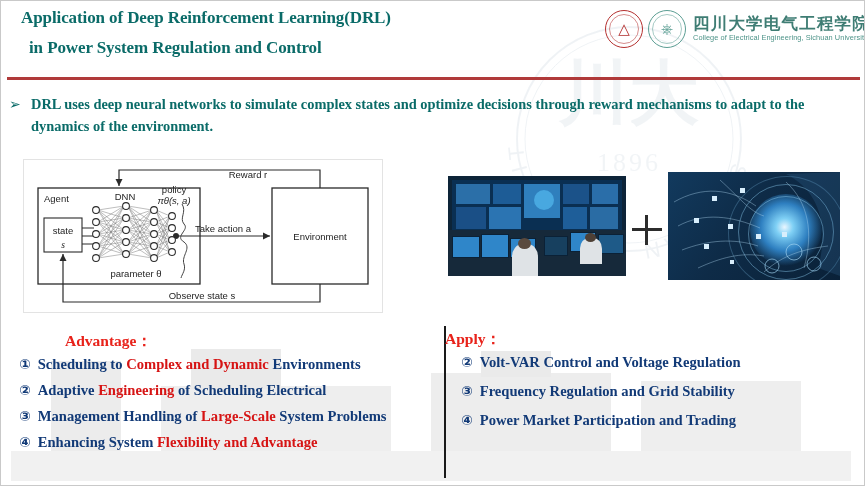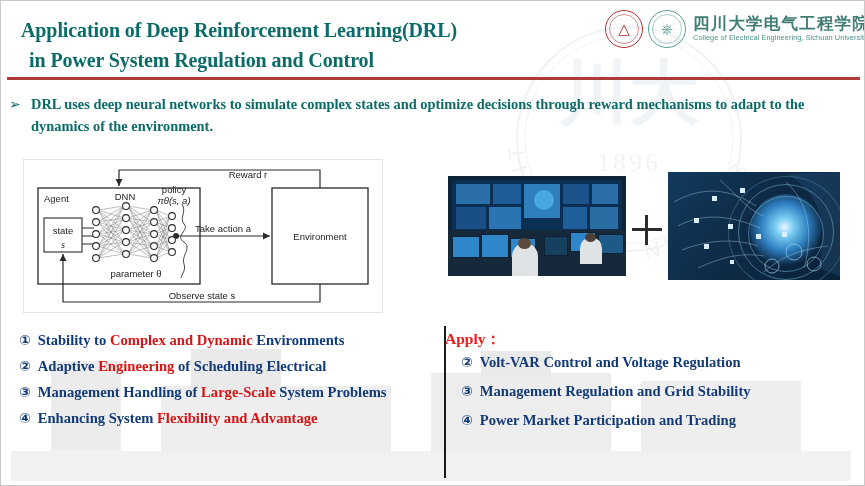--- a/index.html
+++ b/index.html
@@ -37,25 +37,25 @@
     overflow: hidden;
   }
   .wm-campus .bldg {
     position: absolute;
     background: #b9b9b9;
   }
 
   
   .title {
     position: absolute;
-    left: 20px; top: 14px;
+    left: 20px; top: 2px;
     width: 580px;
     color: #0a6b68;
     font-weight: bold;
-    font-size: 20px;
+    font-size: 17px;
     line-height: 30px;
     letter-spacing: -0.1px;
   }
   .title .l2 { padding-left: 8px; display: block; }
 
   .hrule {
     position: absolute;
     left: 6px; top: 76px;
     width: 853px; height: 3px;
     background: #b03a3a;
@@ -428,30 +428,31 @@
           <circle cx="104" cy="94" r="7"></circle>
           <circle cx="146" cy="92" r="7"></circle>
       </g>
       <path d="M118,2 C150,18 162,52 150,96 L172,104 L172,0 Z" fill="rgba(70,140,195,.18)"></path>
     </svg>
   </div>
 
   <div class="vdivider"></div>
 
   <div class="col" id="col-advantage">
+    <div class="col-head">Advantage：</div>
     <div>
-        <div class="item"><span class="num">① </span><span>Stability to </span><span class="hl">Complex and Dynamic </span><span>Environments</span></div>
+        <div class="item"><span class="num">① </span><span>Scheduling to </span><span class="hl">Complex and Dynamic </span><span>Environments</span></div>
         <div class="item"><span class="num">② </span><span>Adaptive </span><span class="hl">Engineering </span><span>of Scheduling Electrical</span></div>
         <div class="item"><span class="num">③ </span><span>Management Handling of </span><span class="hl">Large-Scale </span><span>System Problems</span></div>
         <div class="item"><span class="num">④ </span><span>Enhancing System </span><span class="hl">Flexibility and Advantage</span></div>
       </div>
   </div>
 
   <div class="col" id="col-apply">
     <div class="col-head">Apply：</div>
     <div>
         <div class="item"><span class="num">② </span><span>Volt-VAR Control and Voltage Regulation</span></div>
-        <div class="item"><span class="num">③ </span><span>Management Regulation and Grid Stability</span></div>
+        <div class="item"><span class="num">③ </span><span>Frequency Regulation and Grid Stability</span></div>
         <div class="item"><span class="num">④ </span><span>Power Market Participation and Trading</span></div>
       </div>
   </div>
 
 </div>
 
 </body></html>

